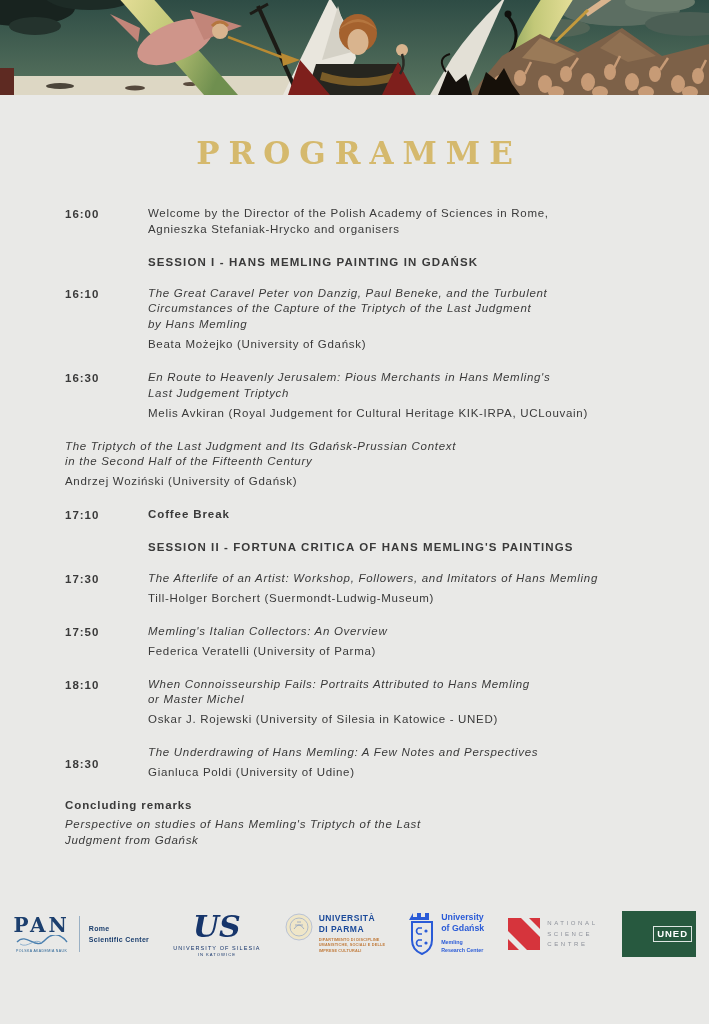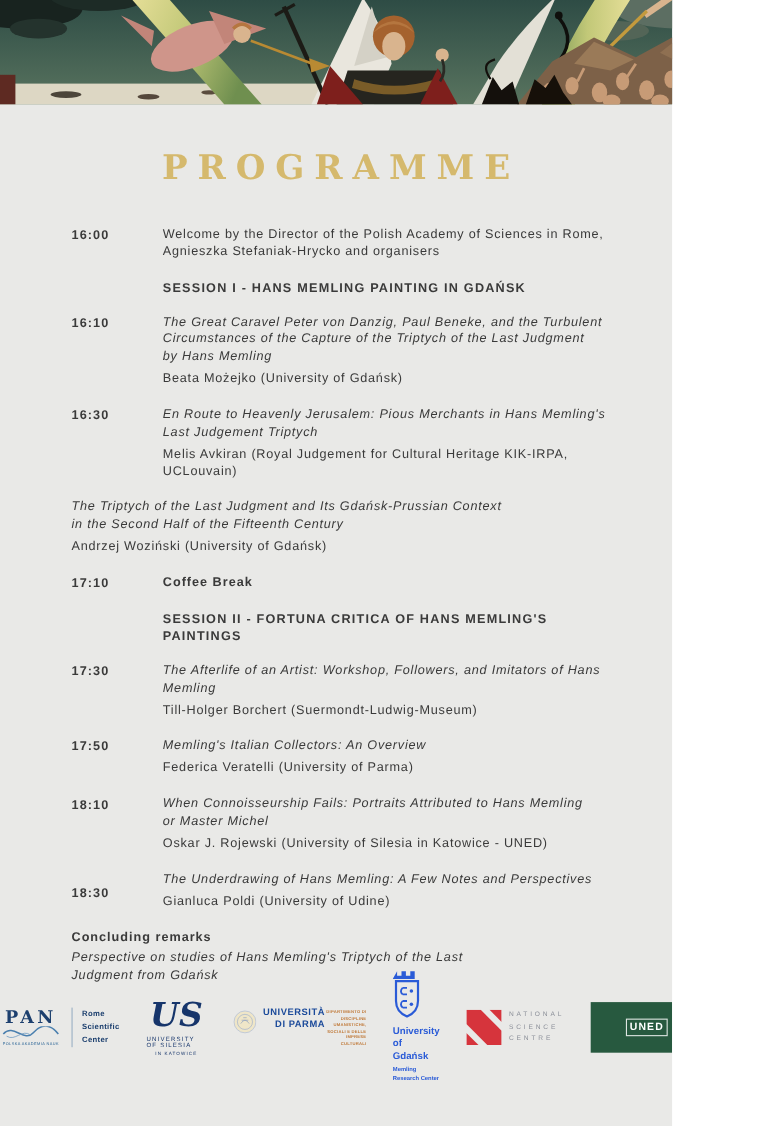--- a/index.html
+++ b/index.html
@@ -1,17 +1,17 @@
 <!DOCTYPE html>
 <html><head>
 <meta charset="utf-8">
 <style>
   html,body{margin:0;padding:0;}
   .page{
-    position:relative;width:611px;height:1024px;background:#e9e9e7;
+    position:relative;width:709px;height:1024px;background:#e9e9e7;
     font-family:"Liberation Sans",sans-serif;color:#3a3a3a;overflow:hidden;
   }
   
   .header-art{display:block;width:709px;height:95px;}
   
   .prog-title{
     margin-top:40px;text-align:center;
     font-family:"DejaVu Serif",serif;font-weight:bold;
     font-size:31px;letter-spacing:9px;text-indent:9px;
     color:#d5b96d;
@@ -35,38 +35,38 @@
   .note{font-style:italic;margin-top:3px;}
   
   .logos{
     position:absolute;top:896px;left:0;right:0;height:76px;
     display:flex;align-items:center;justify-content:center;gap:24px;
   }
   .logo{display:flex;align-items:center;}
   
   .pan-block{gap:9px;}
   .pan-col{display:flex;flex-direction:column;align-items:center;}
-  .pan-acronym{font-family:"DejaVu Serif",serif;font-weight:bold;font-size:16px;
+  .pan-acronym{font-family:"DejaVu Serif",serif;font-weight:bold;font-size:20px;
     letter-spacing:3px;color:#1c3f6e;line-height:1;}
   .pan-sub{font-size:3.5px;color:#2a6496;letter-spacing:0.4px;margin-top:1px;white-space:nowrap;}
   .pan-divider{width:1px;height:36px;background:#9ab0c4;}
   .pan-center{font-size:7px;font-weight:bold;color:#1c3f6e;line-height:1.6;white-space:pre-line;letter-spacing:0.3px;}
   
   .us-block{flex-direction:column;}
   .us-mark{font-family:"DejaVu Serif",serif;font-style:italic;font-weight:bold;
     font-size:30px;color:#16356b;line-height:1;}
   .us-line1{font-size:5.5px;letter-spacing:1.1px;color:#16356b;margin-top:3px;}
   .us-line2{font-size:4.2px;letter-spacing:1px;color:#16356b;margin-top:1px;}
   
   .parma-block{gap:6px;align-items:flex-start;}
-  .parma-col{display:flex;text-align:right;}
+  .parma-col{display:flex;flex-direction:column;}
   .parma-name{font-size:8.5px;font-weight:bold;color:#1b4a9a;letter-spacing:0.5px;line-height:1.25;white-space:pre-line;}
   .parma-dept{font-size:3.8px;font-weight:bold;color:#c07a3a;line-height:1.5;margin-top:3px;white-space:pre-line;letter-spacing:0.2px;}
   
-  .ug-block{gap:6px;align-items:flex-start;flex-direction:column;}
+  .ug-block{gap:6px;align-items:flex-start;}
   .ug-col{display:flex;flex-direction:column;}
   .ug-name{font-size:8.8px;font-weight:bold;color:#2a5bd7;line-height:1.3;white-space:pre-line;}
   .ug-sub{font-size:5.3px;font-weight:bold;color:#2a5bd7;line-height:1.5;margin-top:4px;white-space:pre-line;}
   
   .nsc-block{gap:7px;}
   .nsc-text{font-size:6px;letter-spacing:2.6px;color:#8d919a;line-height:1.75;white-space:pre-line;}
   
   .uned-box{
     width:46px;height:46px;background:#27593f;display:flex;
     align-items:center;justify-content:center;padding-left:28px;

